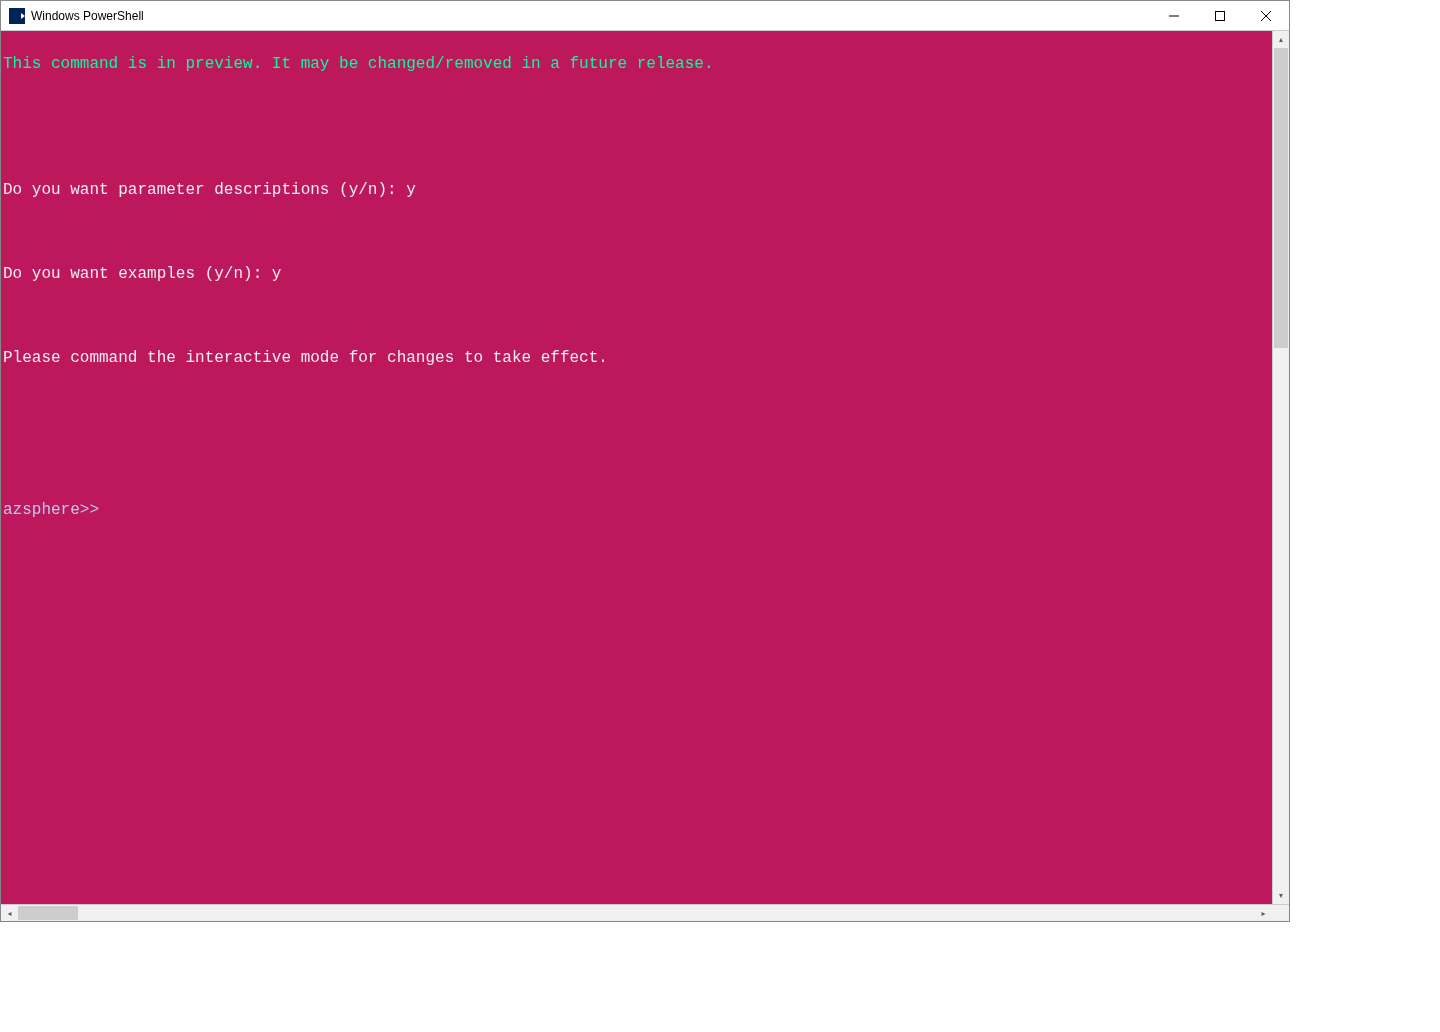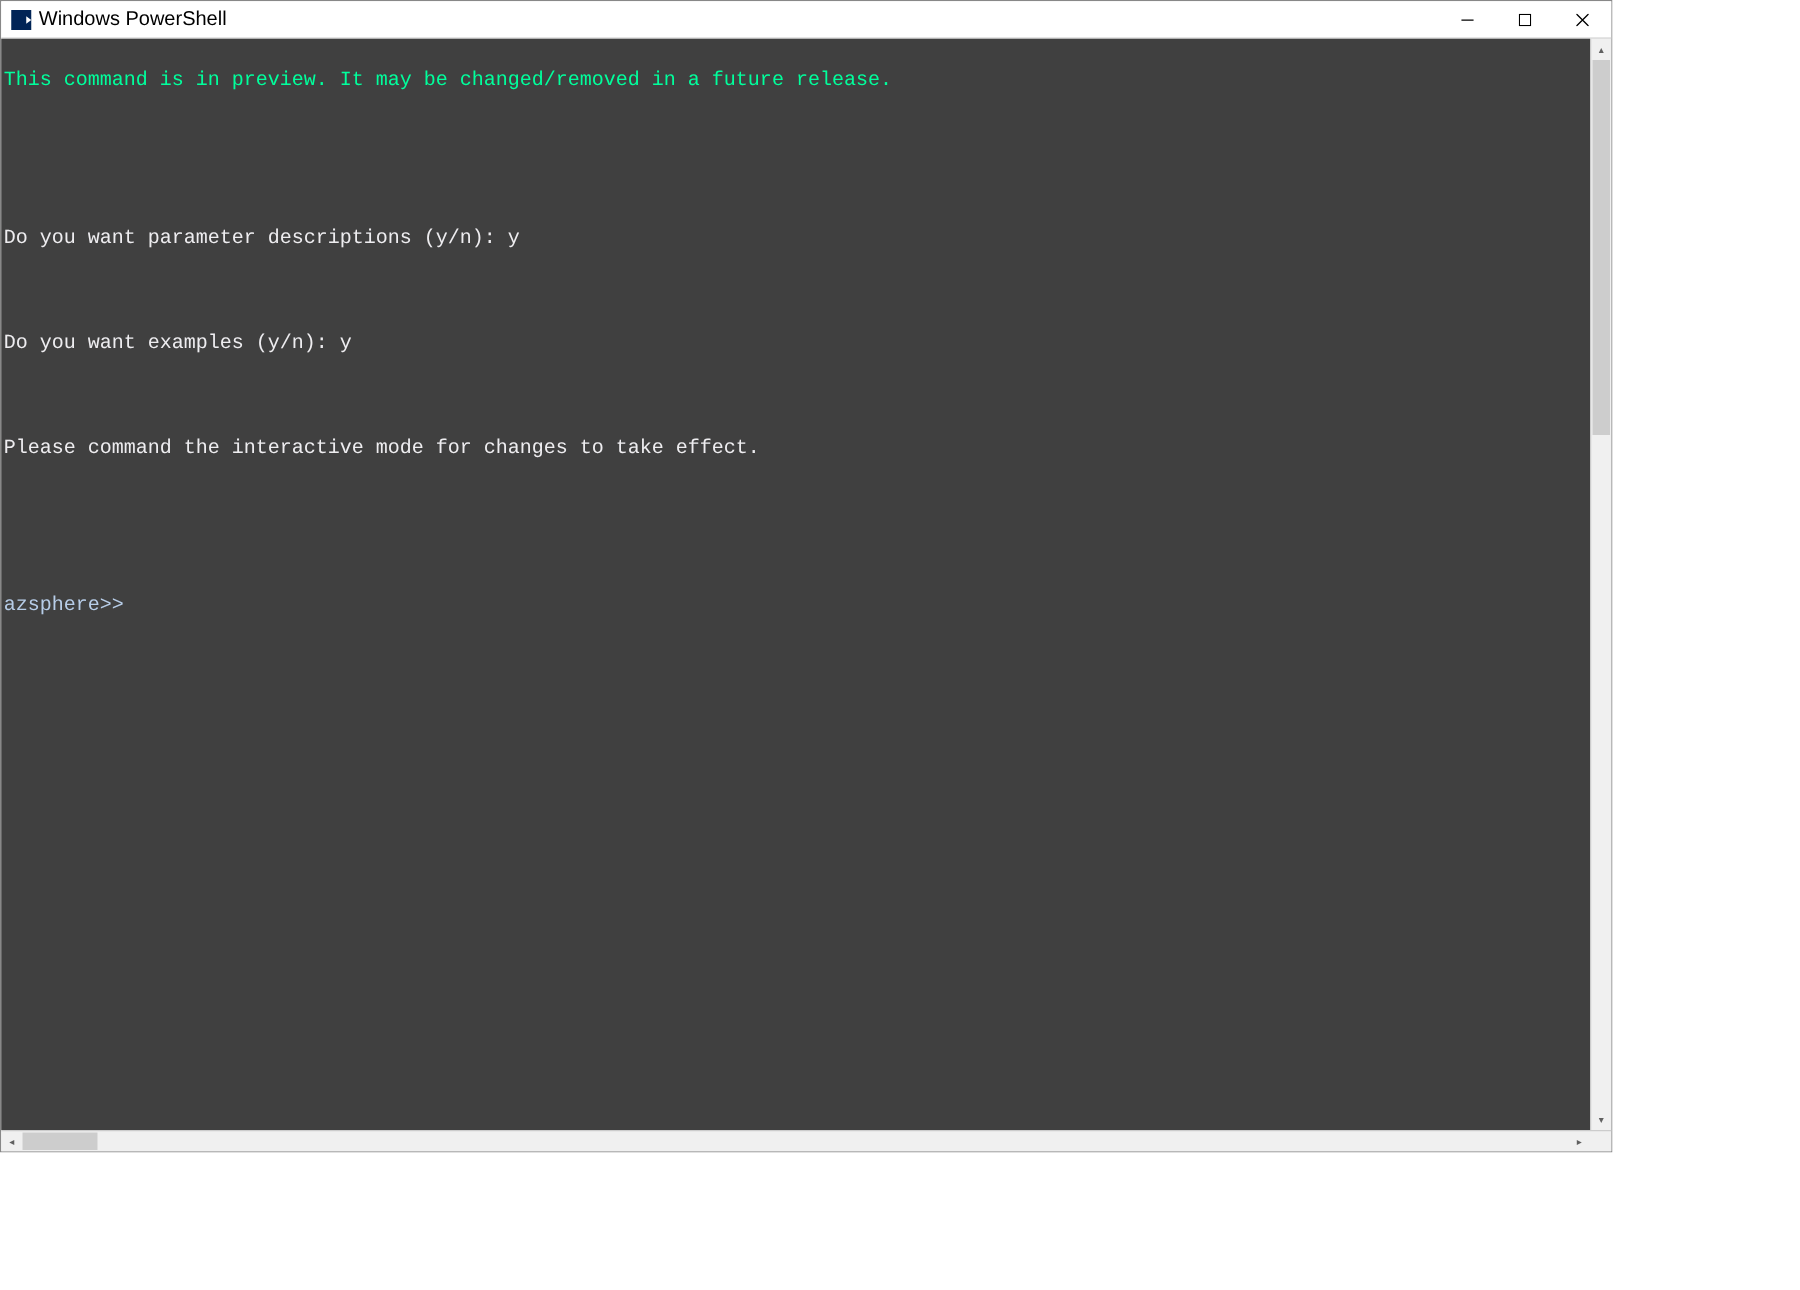--- a/index.html
+++ b/index.html
@@ -18,21 +18,21 @@
   border: 1px solid #888;
   display: flex;
   flex-direction: column;
 }
 .titlebar {
   height: 30px;
   background: #fff;
   display: flex;
   align-items: center;
   border-bottom: 1px solid #ccc;
-  font-size: 16px;
+  font-size: 12px;
   color: #000;
 }
 .titlebar .app-icon {
   width: 16px;
   height: 16px;
   margin: 0 6px 0 8px;
   background: #012456;
   display: inline-flex;
   align-items: center;
   justify-content: center;
@@ -71,33 +71,33 @@
   min-height: 0;
 }
 .term-wrap {
   flex: 1;
   position: relative;
   display: flex;
   min-height: 0;
 }
 .terminal {
   flex: 1;
-  background: #404040;
+  background: #be185d;
   color: #eee;
   font-family: Consolas, "Courier New", monospace;
   font-size: 16px;
   line-height: 21px;
   white-space: pre;
   overflow: hidden;
   padding: 2px 18px 0 2px;
   position: relative;
 }
 .terminal .line { height: 21px; }
 .preview { color: #00ff9c; }
-.prompt { color: #b7cde8; }
+.prompt { color: #b7cde8; margin-top: 26px; }
 .white { color: #eeedf0; }
 .vscroll {
   width: 17px;
   background: #f0f0f0;
   border-left: 1px solid #ccc;
   position: relative;
 }
 .vscroll .arrow {
   position: absolute;
   left: 0; right: 0;

